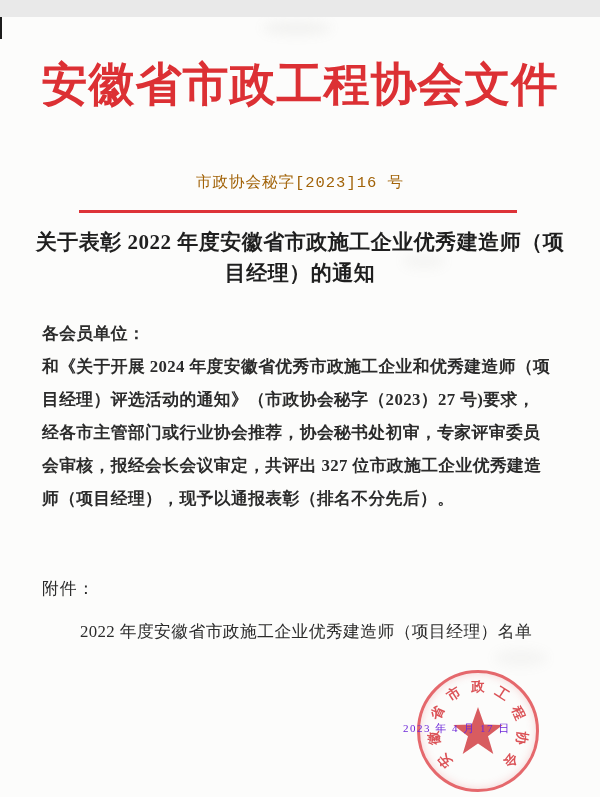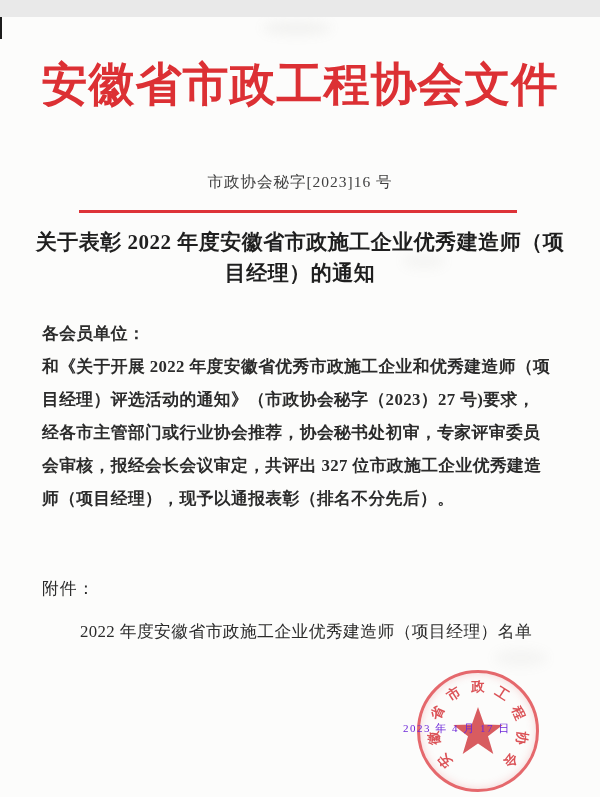--- a/index.html
+++ b/index.html
@@ -22,21 +22,21 @@
 
   .org-title {
     position:absolute; top:30px; left:0; width:600px;
     text-align:center; line-height:76px;
     font-size:46px; font-weight:800; letter-spacing:1px;
     color:#dc3034;
     white-space:nowrap;
   }
   .doc-number {
     position:absolute; top:155px; left:0; width:600px;
-    text-align:center; font-size:15.5px; color:#404040; letter-spacing:1px;
+    text-align:center; font-size:15.5px; color:#a16207; letter-spacing:1px;font-family:Liberation Mono, monospace;
   }
   .red-line {
     position:absolute; top:193px; left:79px; width:438px; height:3px;
     background:#dd3338;
   }
   .notice-title {
     position:absolute; top:210px; left:30px; width:540px;
     text-align:center; font-size:21px; line-height:31px; font-weight:700;
     color:#1f1f1f; letter-spacing:.5px;
   }
@@ -93,21 +93,21 @@
 
   <div class="red-line"></div>
 
   <div class="notice-title">
     <div>关于表彰 2022 年度安徽省市政施工企业优秀建造师（项</div>
     <div>目经理）的通知</div>
   </div>
 
   <div class="body-block">
     <div class="line">各会员单位：</div>
-    <div class="line">和《关于开展 2022 年度安徽省优秀市政施工企业和优秀建造师（项</div>
+    <div class="line">和《关于开展 2024 年度安徽省优秀市政施工企业和优秀建造师（项</div>
     <div class="line">目经理）评选活动的通知》（市政协会秘字（2023）27 号)要求，</div>
     <div class="line">经各市主管部门或行业协会推荐，协会秘书处初审，专家评审委员</div>
     <div class="line">会审核，报经会长会议审定，共评出 327 位市政施工企业优秀建造</div>
     <div class="line">师（项目经理），现予以通报表彰（排名不分先后）。</div>
   </div>
 
   <div class="attachment-label">附件：</div>
   <div class="attachment-title">2022 年度安徽省市政施工企业优秀建造师（项目经理）名单</div>
 
   <div class="issue-date">2023 年 4 月 17 日</div>

